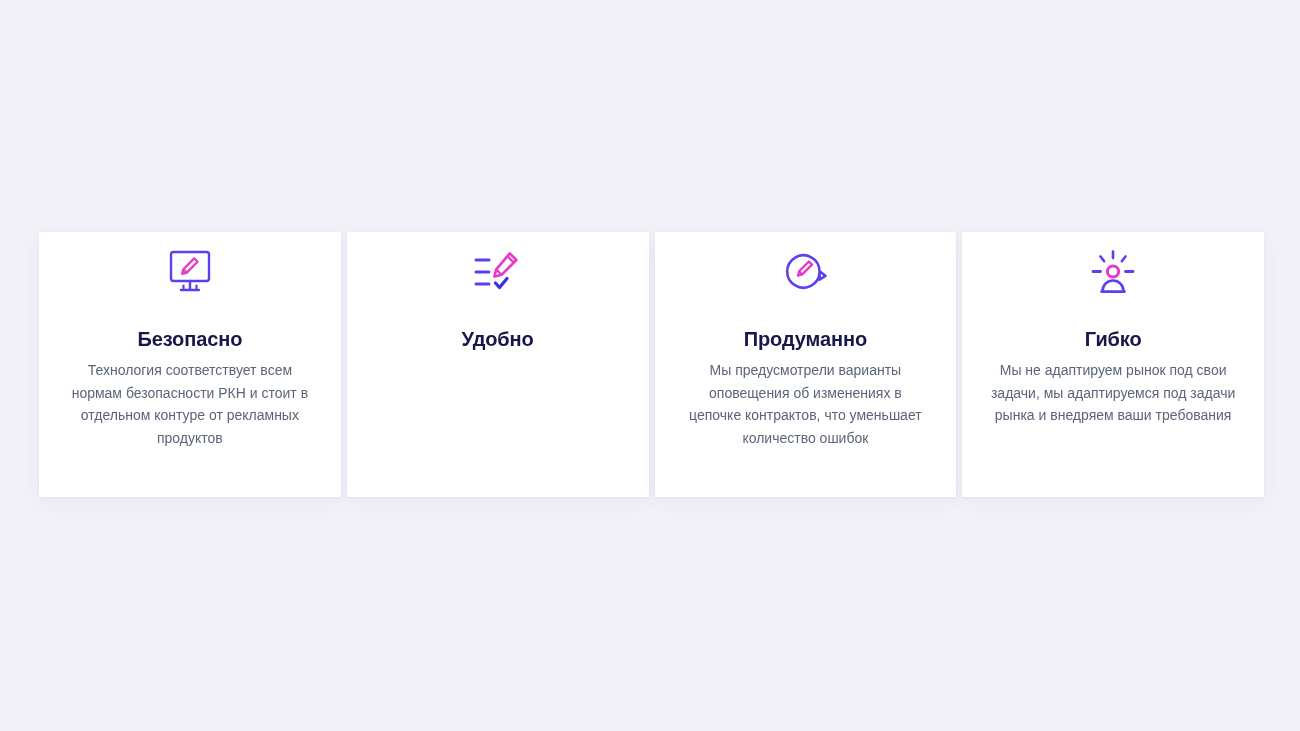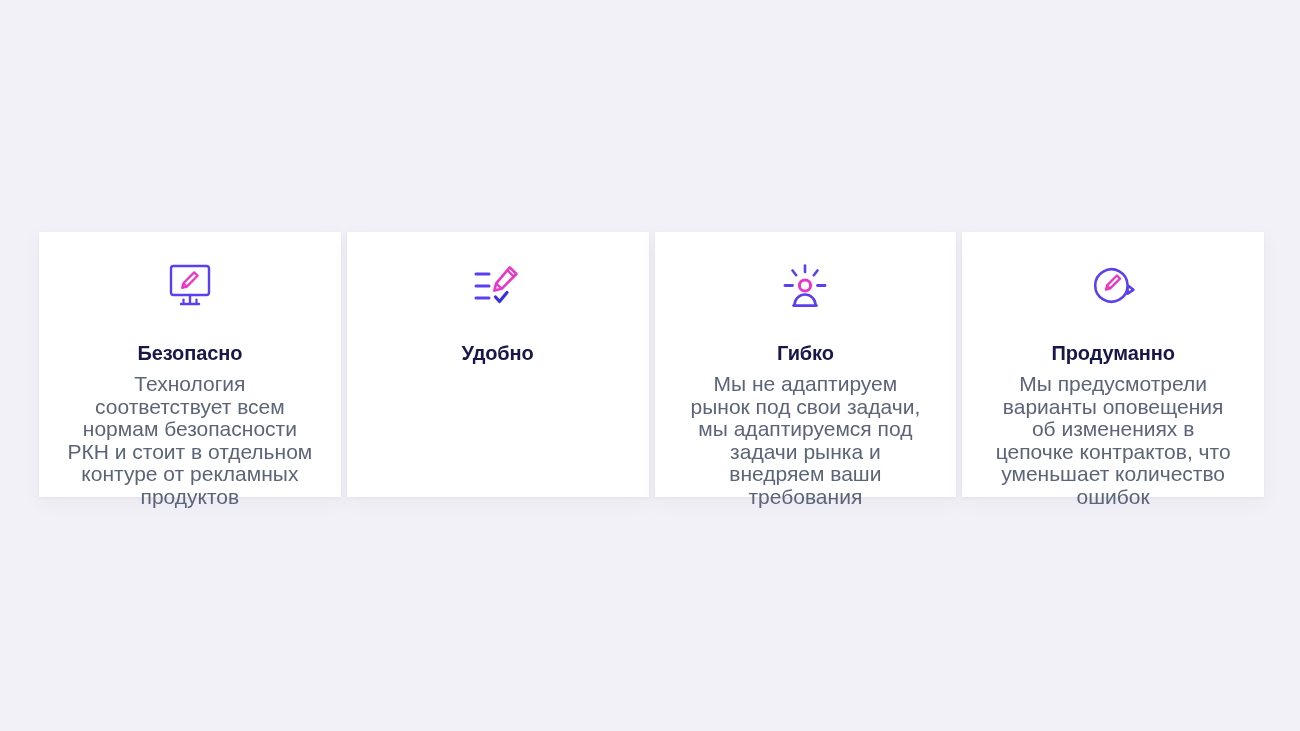--- a/index.html
+++ b/index.html
@@ -29,21 +29,21 @@
     height: 265px;
     display: flex;
     flex-direction: row;
     gap: 6px;
   }
 
   .feature-card {
     flex: 1 1 0;
     background: #ffffff;
     box-sizing: border-box;
-    padding: 31px 24px 0 24px;
+    padding: 17px 24px 0 24px;
     display: flex;
     flex-direction: column;
     align-items: center;
     box-shadow: 0 1px 3px rgba(90, 80, 140, 0.06),
                 0 6px 18px rgba(90, 80, 140, 0.05);
   }
 
   .card-icon {
     width: 46px;
     height: 48px;
@@ -61,21 +61,21 @@
     font-size: 20px;
     font-weight: bold;
     color: #17174a;
     line-height: 26px;
     text-align: center;
     margin: 0 0 7px 0;
     letter-spacing: -0.1px;
   }
 
   .card-text {
-    font-size: 21px;
+    font-size: 14px;
     line-height: 22.6px;
     color: #5b6478;
     text-align: center;
     margin: 0;
     max-width: 245px;
   }
 </style>
 </head>
 <body>
 
@@ -110,40 +110,40 @@
           <path d="M34.2 7 L40.8 13.6" stroke="#e838c8" stroke-width="2.3"></path>
           <path d="M23.2 20.4 L28.6 25.8" stroke="#e838c8" stroke-width="2.3"></path>
         </svg>
       </div>
       <h3 class="card-title">Удобно</h3>
     </div>
 
     <div class="feature-card">
       <div class="card-icon">
         <svg width="46" height="48" viewBox="0 0 46 48" fill="none">
+          <path d="M37.6 22.2 A16.2 16.2 0 1 0 37.6 22.8 L37.6 30.6 L43.4 26.8 L37.6 22.2 Z" stroke="#5b3ff0" stroke-width="2.6" stroke-linejoin="round" fill="none"></path>
+          <path d="M26.9 12.5 L30.0 15.6 L20.2 25.4 L16.0 26.6 L17.1 22.4 Z" stroke="#e838c8" stroke-width="2.3" stroke-linejoin="round"></path>
+          <path d="M17.1 22.4 L20.2 25.4" stroke="#e838c8" stroke-width="2.1"></path>
+        </svg>
+      </div>
+      <h3 class="card-title">Продуманно</h3>
+      <p class="card-text">Мы предусмотрели варианты оповещения об изменениях в цепочке контрактов, что уменьшает количество ошибок</p>
+    </div>
+
+    <div class="feature-card">
+      <div class="card-icon">
+        <svg width="46" height="48" viewBox="0 0 46 48" fill="none">
           <path d="M23 2.5 L23 9" stroke="#5b3ff0" stroke-width="2.6" stroke-linecap="round"></path>
           <path d="M10.5 7.5 L14.2 12.2" stroke="#5b3ff0" stroke-width="2.6" stroke-linecap="round"></path>
           <path d="M35.5 7.5 L31.8 12.2" stroke="#5b3ff0" stroke-width="2.6" stroke-linecap="round"></path>
           <path d="M3 22.5 L10.5 22.5" stroke="#5b3ff0" stroke-width="2.8" stroke-linecap="round"></path>
           <path d="M35.5 22.5 L43 22.5" stroke="#5b3ff0" stroke-width="2.8" stroke-linecap="round"></path>
           <circle cx="23" cy="22.5" r="5.6" stroke="#e838c8" stroke-width="3"></circle>
           <path d="M12.5 42 A10.5 10.5 0 0 1 33.5 42" stroke="#5b3ff0" stroke-width="2.6" stroke-linecap="round" fill="none"></path>
           <path d="M11.5 42.6 L34.5 42.6" stroke="#5b3ff0" stroke-width="2.6" stroke-linecap="round"></path>
         </svg>
       </div>
       <h3 class="card-title">Гибко</h3>
       <p class="card-text">Мы не адаптируем рынок под свои задачи, мы адаптируемся под задачи рынка и внедряем ваши требования</p>
     </div>
 
-    <div class="feature-card">
-      <div class="card-icon">
-        <svg width="46" height="48" viewBox="0 0 46 48" fill="none">
-          <path d="M37.6 22.2 A16.2 16.2 0 1 0 37.6 22.8 L37.6 30.6 L43.4 26.8 L37.6 22.2 Z" stroke="#5b3ff0" stroke-width="2.6" stroke-linejoin="round" fill="none"></path>
-          <path d="M26.9 12.5 L30.0 15.6 L20.2 25.4 L16.0 26.6 L17.1 22.4 Z" stroke="#e838c8" stroke-width="2.3" stroke-linejoin="round"></path>
-          <path d="M17.1 22.4 L20.2 25.4" stroke="#e838c8" stroke-width="2.1"></path>
-        </svg>
-      </div>
-      <h3 class="card-title">Продуманно</h3>
-      <p class="card-text">Мы предусмотрели варианты оповещения об изменениях в цепочке контрактов, что уменьшает количество ошибок</p>
-    </div>
-
   </div>
 </div>
 
 </body></html>

